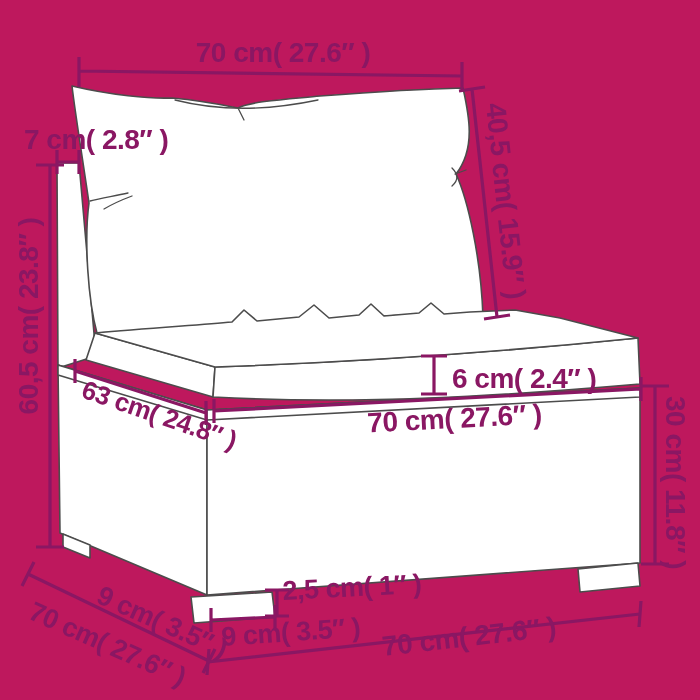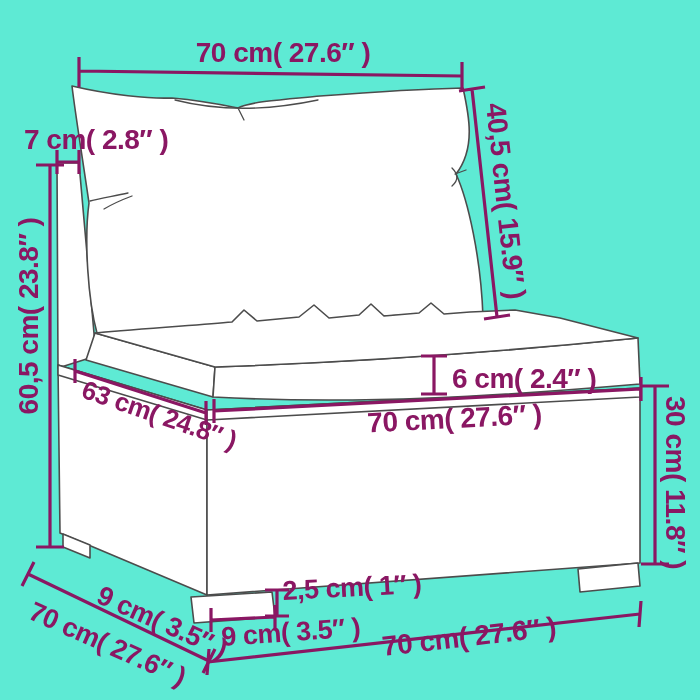--- a/index.html
+++ b/index.html
@@ -1,16 +1,16 @@
 <!DOCTYPE html>
 <html><head>
 <meta charset="utf-8">
 <style>
   html,body{margin:0;padding:0;background:#fff;}
-  .stage{width:700px;height:700px;position:relative;background:#5eead4;overflow:hidden;}
+  .stage{width:700px;height:700px;position:relative;background:#be185d;overflow:hidden;}
   svg{display:block;}
   .furn{fill:#ffffff;stroke:#4c4c4c;stroke-width:1.6;stroke-linejoin:round;}
   .crease{fill:none;stroke:#4c4c4c;stroke-width:1.3;stroke-linecap:round;}
   .dimline{fill:none;stroke:#8a1763;stroke-width:3.2;stroke-linecap:butt;}
   .dimtxt{fill:#8a1763;font-family:"Liberation Sans","DejaVu Sans",sans-serif;
           font-weight:bold;font-size:28px;letter-spacing:-0.5px;}
   .f26{font-size:26px;}
   .f27{font-size:27px;}
 </style>
 </head>

